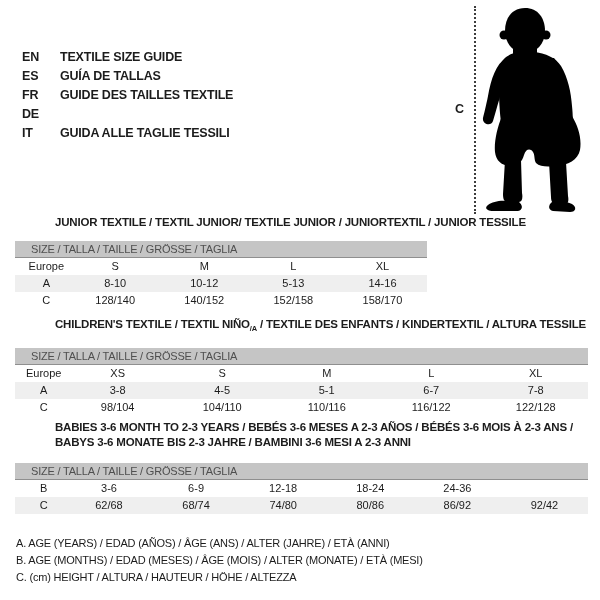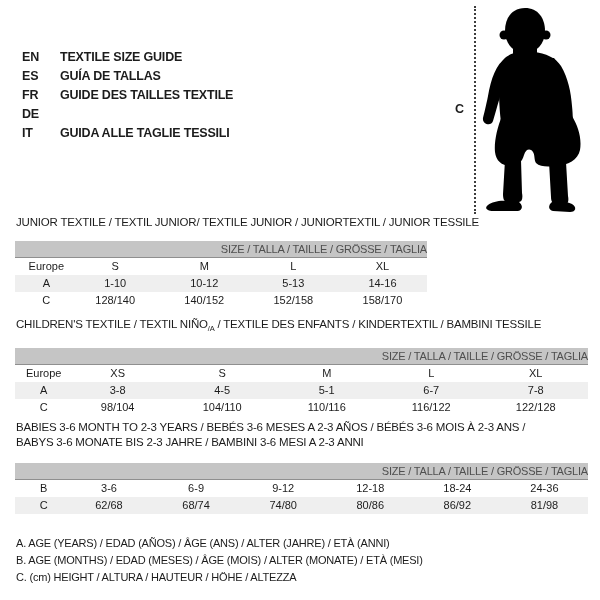--- a/index.html
+++ b/index.html
@@ -16,34 +16,34 @@
   .lang-list { left: 22px; top: 9px; margin-top: 39px; }
   .lang-row { display: flex; line-height: 19px; font-size: 12.5px; font-weight: 700; letter-spacing: -0.2px; }
   .lang-code { width: 38px; }
 
   
   .height-label { left: 455px; top: 102px; font-size: 12.5px; font-weight: 700; }
   .dotted-line { left: 474px; top: 6px; height: 208px; width: 0; border-left: 2px dotted #3c3c3c; }
   .baby-svg { left: 478px; top: 4px; }
 
   
-  .tbl-title { font-size: 11.5px; font-weight: 400; letter-spacing: -0.2px; white-space: nowrap; }
+  .tbl-title { font-size: 11.5px; font-weight: 700; letter-spacing: -0.2px; white-space: nowrap; margin-left: 39px; }
   .t1-title { left: 16px; top: 216px; }
   .t2-title { left: 16px; top: 318px; }
   .t3-title { left: 16px; top: 420px; line-height: 15px; }
   .sub { font-size: 7.5px; vertical-align: sub; }
 
   .tbl { left: 15px; font-size: 11px; }
   .t1 { top: 241px; width: 412px; }
   .t2 { top: 348px; width: 573px; }
   .t3 { top: 463px; width: 573px; }
 
   .size-bar {
     height: 17px; line-height: 16px; background: #c5c5c5; color: #4f4f4f;
-    padding-left: 8px; border-bottom: 1px solid #8f8f8f; letter-spacing: -0.2px; text-align: right;
+    padding-left: 16px; border-bottom: 1px solid #8f8f8f; letter-spacing: -0.2px;
   }
   .grid { display: grid; height: 17px; line-height: 17px; }
   .g1 { grid-template-columns: 13.5% 1fr 1fr 1fr 1fr; }
   .g2 { grid-template-columns: 8.8% 1fr 1fr 1fr 1fr 1fr; }
   .g3 { grid-template-columns: 8.8% 1fr 1fr 1fr 1fr 1fr 1fr; }
   .cell { text-align: center; overflow: hidden; }
   .lab { text-align: center; padding-left: 7px; }
   .row-alt { background: #efefef; }
 
   
@@ -114,36 +114,36 @@
   <div class="size-bar">SIZE / TALLA / TAILLE / GRÖSSE / TAGLIA</div>
   <div class="grid g1">
     <span class="cell lab">Europe</span>
     <span class="cell">S</span>
     <span class="cell">M</span>
     <span class="cell">L</span>
     <span class="cell">XL</span>
   </div>
   <div class="grid g1 row-alt">
     <span class="cell lab">A</span>
-    <span class="cell">1-10</span>
+    <span class="cell">8-10</span>
     <span class="cell">10-12</span>
     <span class="cell">5-13</span>
     <span class="cell">14-16</span>
   </div>
   <div class="grid g1">
     <span class="cell lab">C</span>
     <span class="cell">128/140</span>
     <span class="cell">140/152</span>
     <span class="cell">152/158</span>
     <span class="cell">158/170</span>
   </div>
 </div>
 
 <h2 class="abs tbl-title t2-title">
-  <span>CHILDREN'S TEXTILE / TEXTIL NIÑO</span><sub class="sub">/A</sub><span> / TEXTILE DES ENFANTS / KINDERTEXTIL / BAMBINI TESSILE</span>
+  <span>CHILDREN'S TEXTILE / TEXTIL NIÑO</span><sub class="sub">/A</sub><span> / TEXTILE DES ENFANTS / KINDERTEXTIL / ALTURA TESSILE</span>
 </h2>
 <div class="abs tbl t2">
   <div class="size-bar">SIZE / TALLA / TAILLE / GRÖSSE / TAGLIA</div>
   <div class="grid g2">
     <span class="cell lab">Europe</span>
     <span class="cell">XS</span>
     <span class="cell">S</span>
     <span class="cell">M</span>
     <span class="cell">L</span>
     <span class="cell">XL</span>
@@ -169,33 +169,32 @@
 <h2 class="abs tbl-title t3-title">
   <span style="display:block">BABIES 3-6 MONTH TO 2-3 YEARS / BEBÉS 3-6 MESES A 2-3 AÑOS / BÉBÉS 3-6 MOIS À 2-3 ANS /</span>
   <span style="display:block">BABYS 3-6 MONATE BIS 2-3 JAHRE / BAMBINI 3-6 MESI A 2-3 ANNI</span>
 </h2>
 <div class="abs tbl t3">
   <div class="size-bar">SIZE / TALLA / TAILLE / GRÖSSE / TAGLIA</div>
   <div class="grid g3">
     <span class="cell lab">B</span>
     <span class="cell">3-6</span>
     <span class="cell">6-9</span>
-    <span class="cell">9-12</span>
     <span class="cell">12-18</span>
     <span class="cell">18-24</span>
     <span class="cell">24-36</span>
   </div>
   <div class="grid g3 row-alt">
     <span class="cell lab">C</span>
     <span class="cell">62/68</span>
     <span class="cell">68/74</span>
     <span class="cell">74/80</span>
     <span class="cell">80/86</span>
     <span class="cell">86/92</span>
-    <span class="cell">81/98</span>
+    <span class="cell">92/42</span>
   </div>
 </div>
 
 <div class="abs legend">
   <div>A. AGE (YEARS) / EDAD (AÑOS) / ÂGE (ANS) / ALTER (JAHRE) / ETÀ (ANNI)</div>
   <div>B. AGE (MONTHS) / EDAD (MESES) / ÂGE (MOIS) / ALTER (MONATE) / ETÀ (MESI)</div>
   <div>C. (cm) HEIGHT / ALTURA / HAUTEUR / HÖHE / ALTEZZA</div>
 </div>
 
 </body></html>

